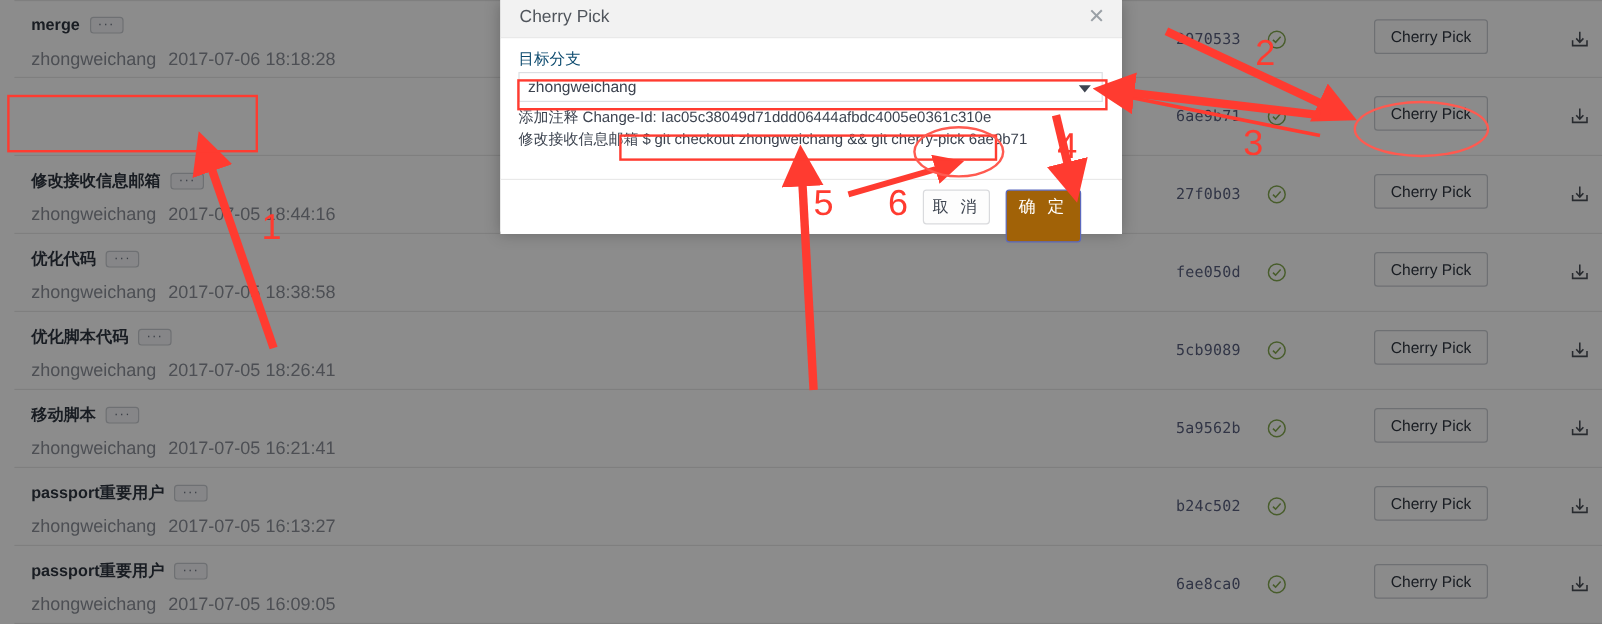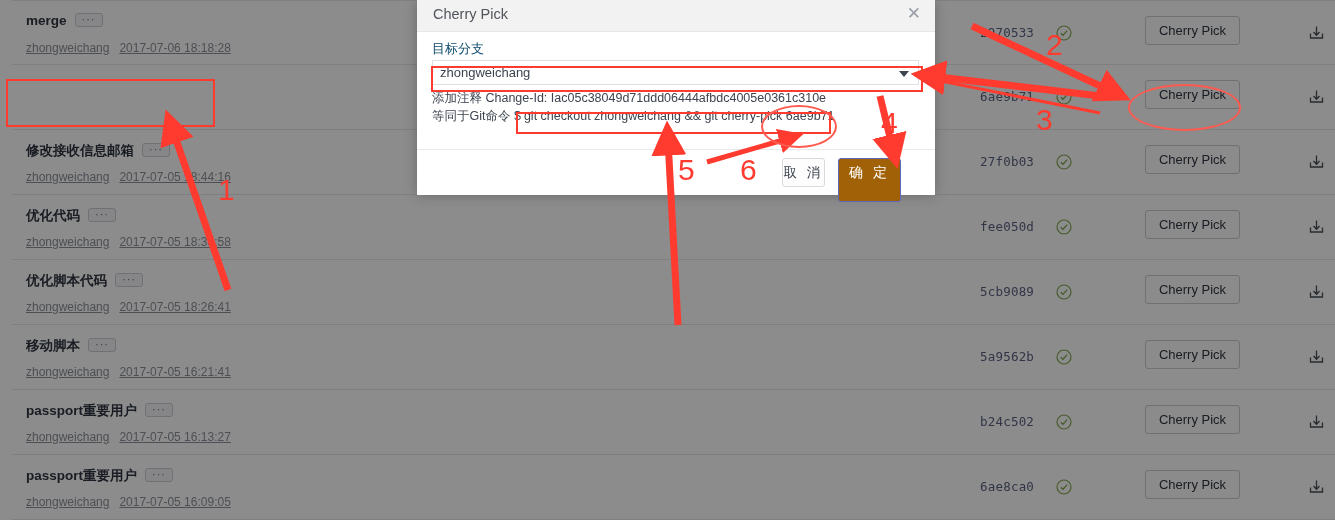--- a/index.html
+++ b/index.html
@@ -35,21 +35,21 @@
     margin-left:8px;
     border:1px solid #c9ccd1;border-radius:3px;
     background:#f4f5f7;
     padding:0px 6px 2px 6px;
     font-size:11px;line-height:10px;color:#6b7280;
     font-weight:normal;
     letter-spacing:1px;
   }
   .commit-meta{
     position:absolute;left:0;top:40px;
-    font-size:12px;color:#8c9099;white-space:nowrap;text-decoration:underline;
+    font-size:15px;color:#8c9099;white-space:nowrap;
   }
   .commit-meta .author{margin-right:10px;}
 
   .hash{
     position:absolute;left:968px;top:24px;
     font-family:"DejaVu Sans Mono","Liberation Mono",monospace;
     font-size:12.5px;color:#5b6280;letter-spacing:.2px;
   }
   .status-ico{
     position:absolute;left:1044px;top:24px;
@@ -134,21 +134,21 @@
   }
   #gitcmd-line .cmd{margin-left:3px;margin-top:40px;}
 
   #modal-footer{
     position:relative;height:45px;
     background:#fff;
     border-top:1px solid #e9e9e9;
   }
   #btn-cancel{
     position:absolute;right:110px;top:8px;
-    width:43px;height:29px;
+    width:56px;height:29px;
     border:1px solid #d9dadd;border-radius:3px;
     background:#fdfdfd;
     font-size:13.5px;color:#3d4450;
     text-align:center;line-height:27px;
     letter-spacing:3px;
     box-sizing:border-box;cursor:pointer;
   }
   #btn-confirm{
     position:absolute;right:34px;top:8px;
     width:63px;height:44px;
@@ -338,21 +338,21 @@
       <span id="branch-value">zhongweichang</span>
       <span id="branch-caret"></span>
     </div>
 
     <div id="changeid-line">
       <span>添加注释 Change-Id:</span>
       <span>Iac05c38049d71ddd06444afbdc4005e0361c310e</span>
     </div>
 
     <div id="gitcmd-line">
-      <span>等同于Git命令 $</span><span class="cmd">git checkout zhongweichang &amp;&amp; git cherry-pick 6ae9b71</span>
+      <span>修改接收信息邮箱 $</span><span class="cmd">git checkout zhongweichang &amp;&amp; git cherry-pick 6ae9b71</span>
     </div>
   </div>
 
   <div id="modal-footer">
     <div id="btn-cancel">取 消</div>
     <div id="btn-confirm">确 定</div>
   </div>
 
 </div>
 

